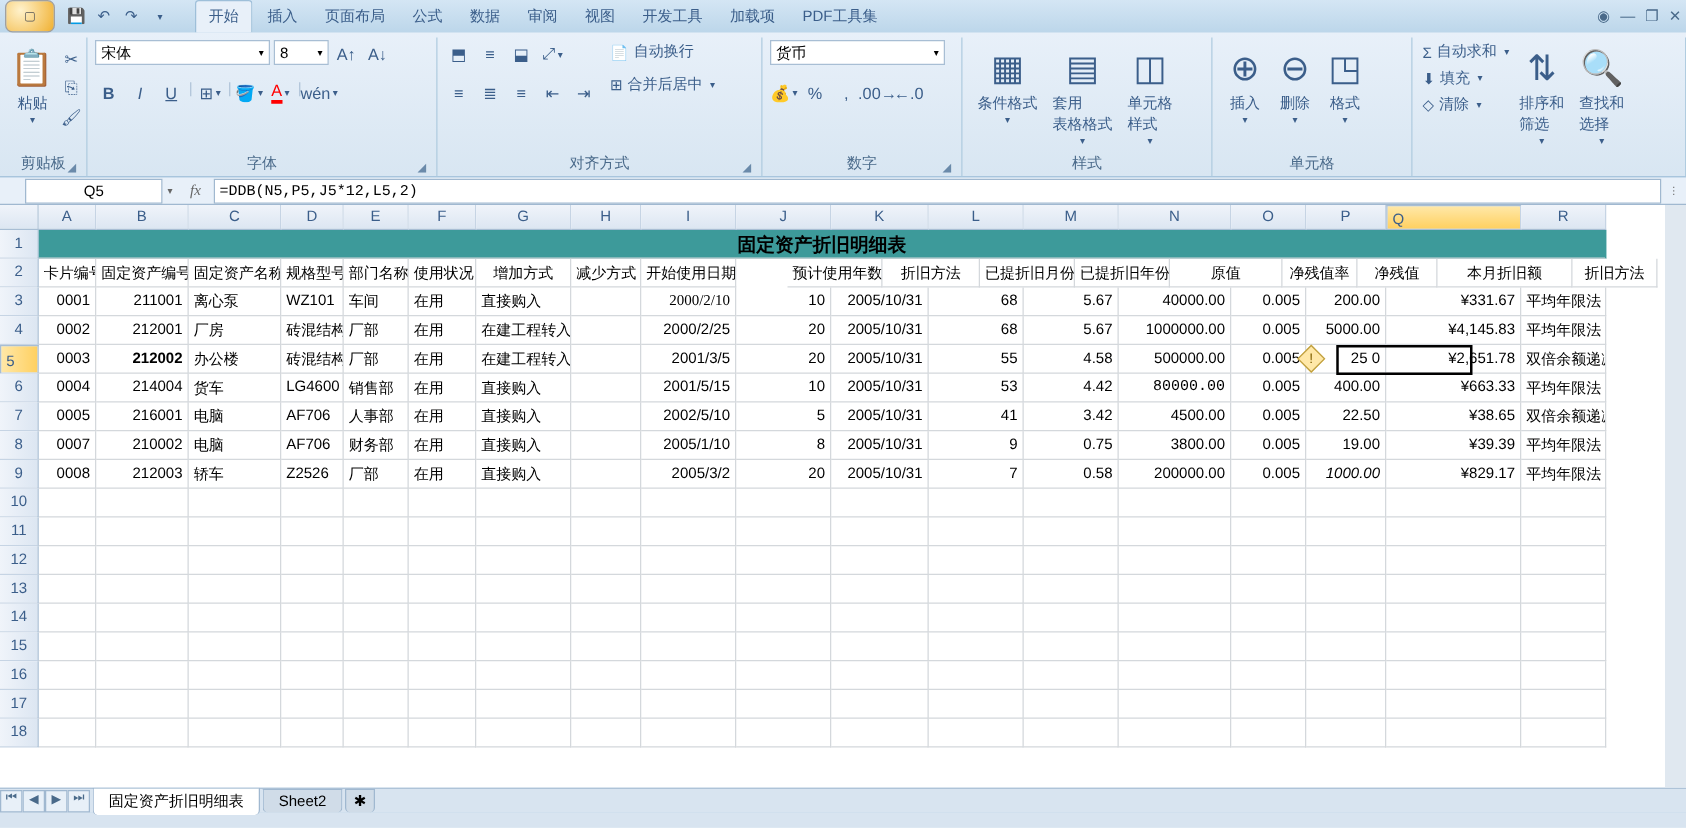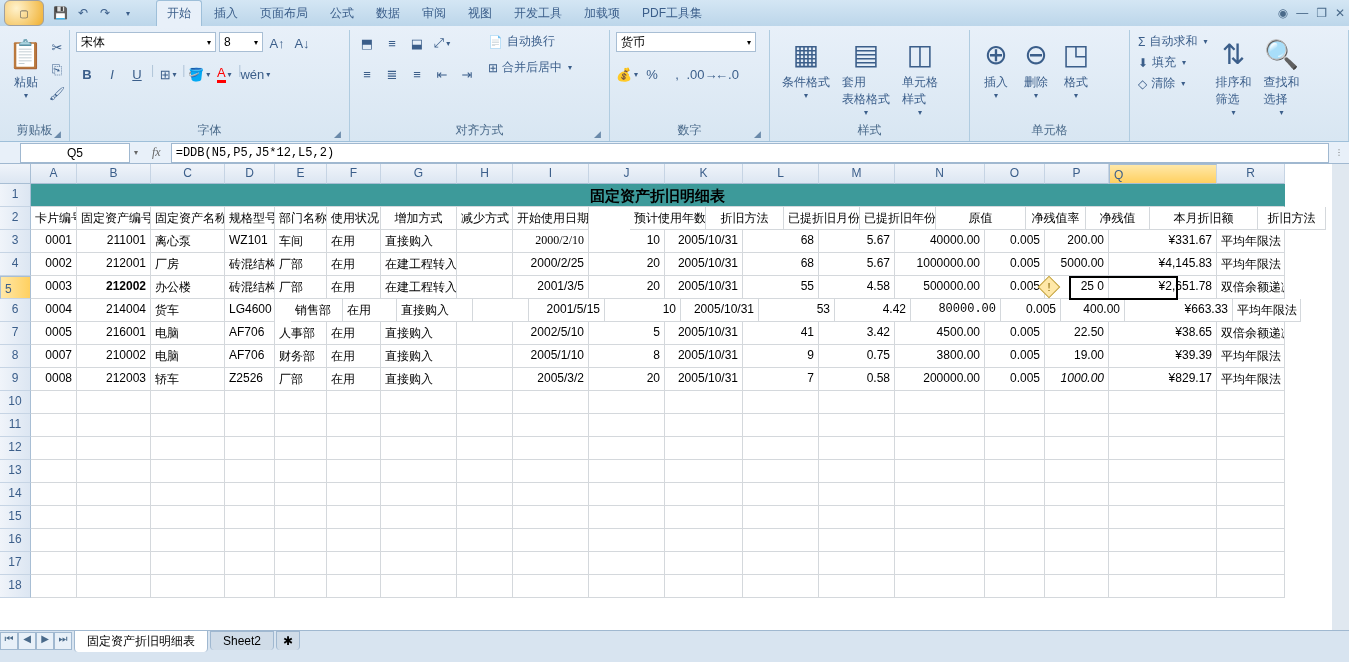--- a/index.html
+++ b/index.html
@@ -413,21 +413,21 @@
         <div class="cell r" style="width: 60px;">0.005</div>
         <div class="cell r" style="width: 64px;">25    0</div>
         <div class="cell r" style="width: 108px; text-align: right;">¥2,651.78</div>
         <div class="cell " style="width: 68px;">双倍余额递减法</div>
       </div>
       <div class="crow ">
         <div class="cell r" style="width: 46px;">0004</div>
         <div class="cell r" style="width: 74px;">214004</div>
         <div class="cell " style="width: 74px;">货车</div>
         <div class="cell " style="width: 50px;">LG4600</div>
-        <div class="cell " style="width: 52px; margin-left: 16px;">销售部</div>
+        <div class="cell " style="width: 52px;">销售部</div>
         <div class="cell " style="width: 54px;">在用</div>
         <div class="cell " style="width: 76px;">直接购入</div>
         <div class="cell " style="width: 56px;"></div>
         <div class="cell r" style="width: 76px;">2001/5/15</div>
         <div class="cell r" style="width: 76px;">10</div>
         <div class="cell r" style="width: 78px;">2005/10/31</div>
         <div class="cell r" style="width: 76px;">53</div>
         <div class="cell r" style="width: 76px;">4.42</div>
         <div class="cell r" style="width: 90px; font-family: Liberation Mono, monospace;">80000.00</div>
         <div class="cell r" style="width: 60px;">0.005</div>

